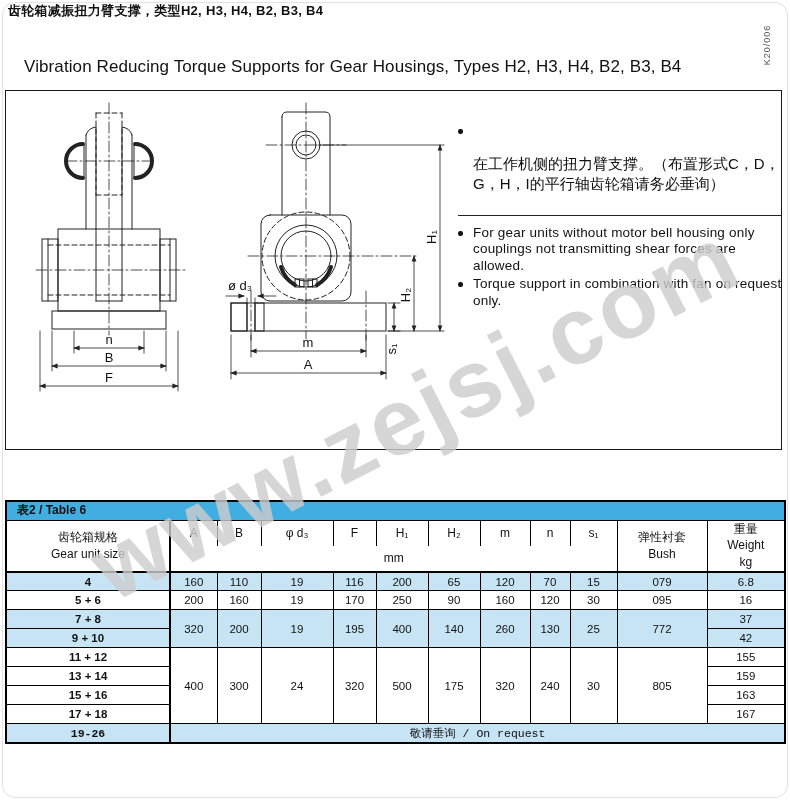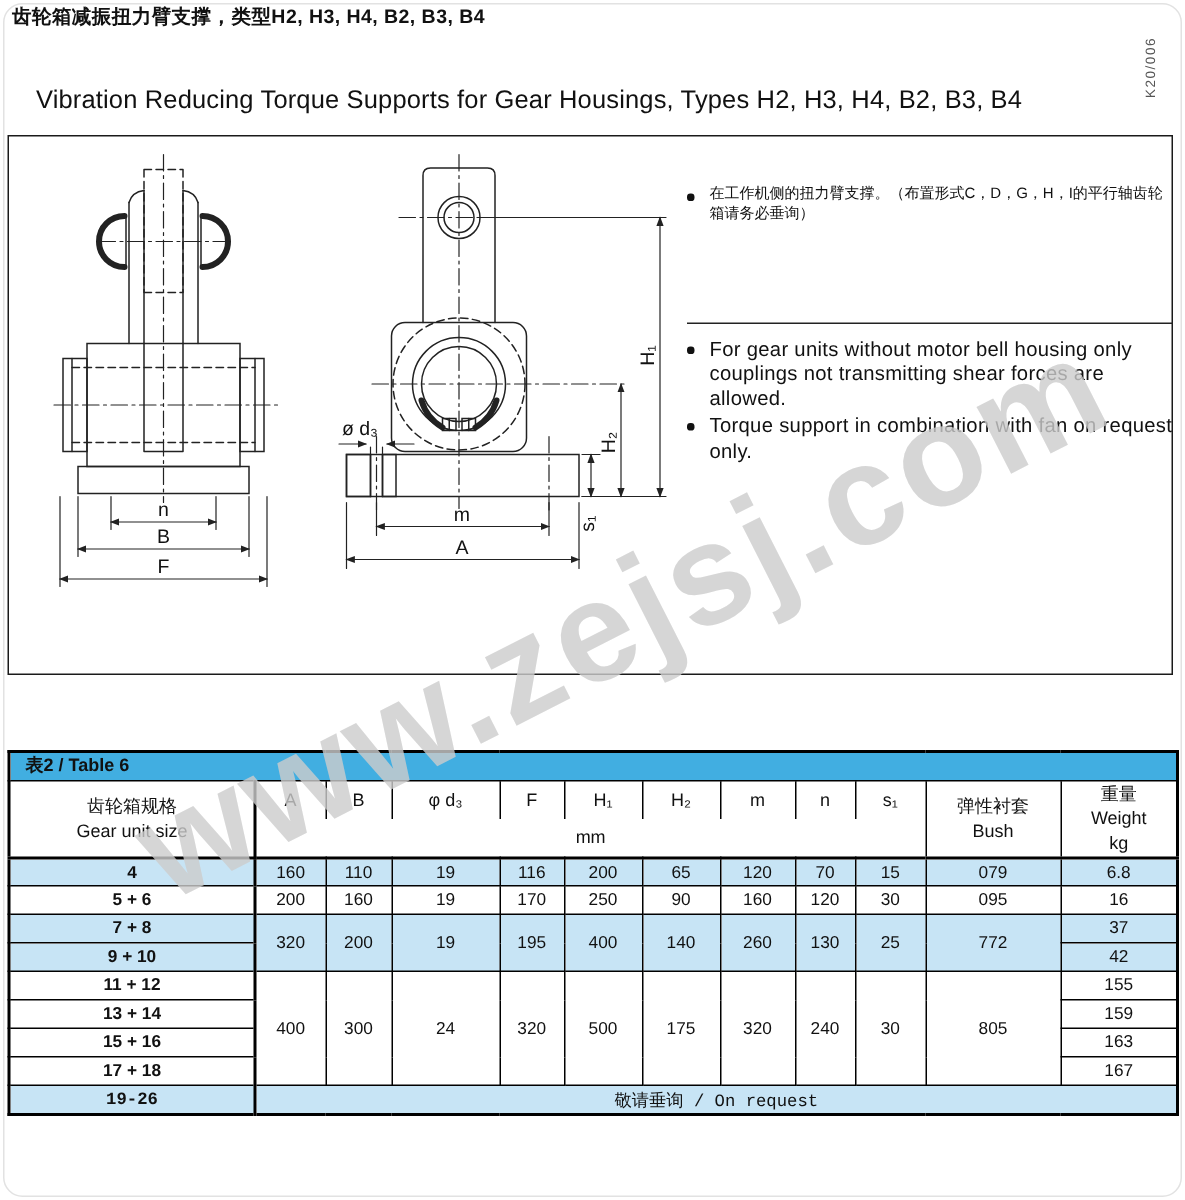--- a/index.html
+++ b/index.html
@@ -26,21 +26,21 @@
   .dwg .dash{stroke-dasharray:5 3;}
   .dwg .cl{stroke-dasharray:11 3 2 3;stroke-width:.8;}
   .dwg .dim{stroke-width:.8;}
   .dwg text{stroke:none;fill:#111;font-size:13px;font-family:"Liberation Sans",sans-serif;}
   .notes-cn{position:absolute;left:452px;top:32px;width:324px;}
   .notes-en{position:absolute;left:452px;top:134px;width:324px;}
   .notes-divider{position:absolute;left:452px;top:124px;width:324px;border-top:1.3px solid #222;}
   .note{display:flex;margin-bottom:2px;}
   .note .b{flex:none;width:15px;display:flex;padding-top:6px;}
   .note .dot{display:inline-block;width:4.5px;height:4.5px;border-radius:50%;background:#111;}
-  .notes-cn .t{flex:1;font-size:10px;line-height:1.3;}
+  .notes-cn .t{flex:1;font-size:15px;line-height:1.3;margin-top:31px;}
   .notes-en .t{flex:1;font-size:13.5px;line-height:1.22;letter-spacing:.2px;}
   .watermark{position:absolute;left:-35px;top:358px;width:900px;text-align:center;
     transform:rotate(-27deg);font-size:95px;font-weight:700;letter-spacing:3px;
     color:#cdcdcd;opacity:.8;z-index:30;pointer-events:none;white-space:nowrap;}
   .spec{position:absolute;left:5px;top:500px;width:779px;border-collapse:collapse;table-layout:fixed;
     border:2px solid #000;font-size:11.5px;}
   .spec td{border:1px solid #000;text-align:center;vertical-align:middle;padding:0;overflow:hidden;}
   .spec tr{height:19px;}
   .caption-row{height:20px;}
   .cap{background:var(--band);text-align:left !important;padding-left:10px !important;

